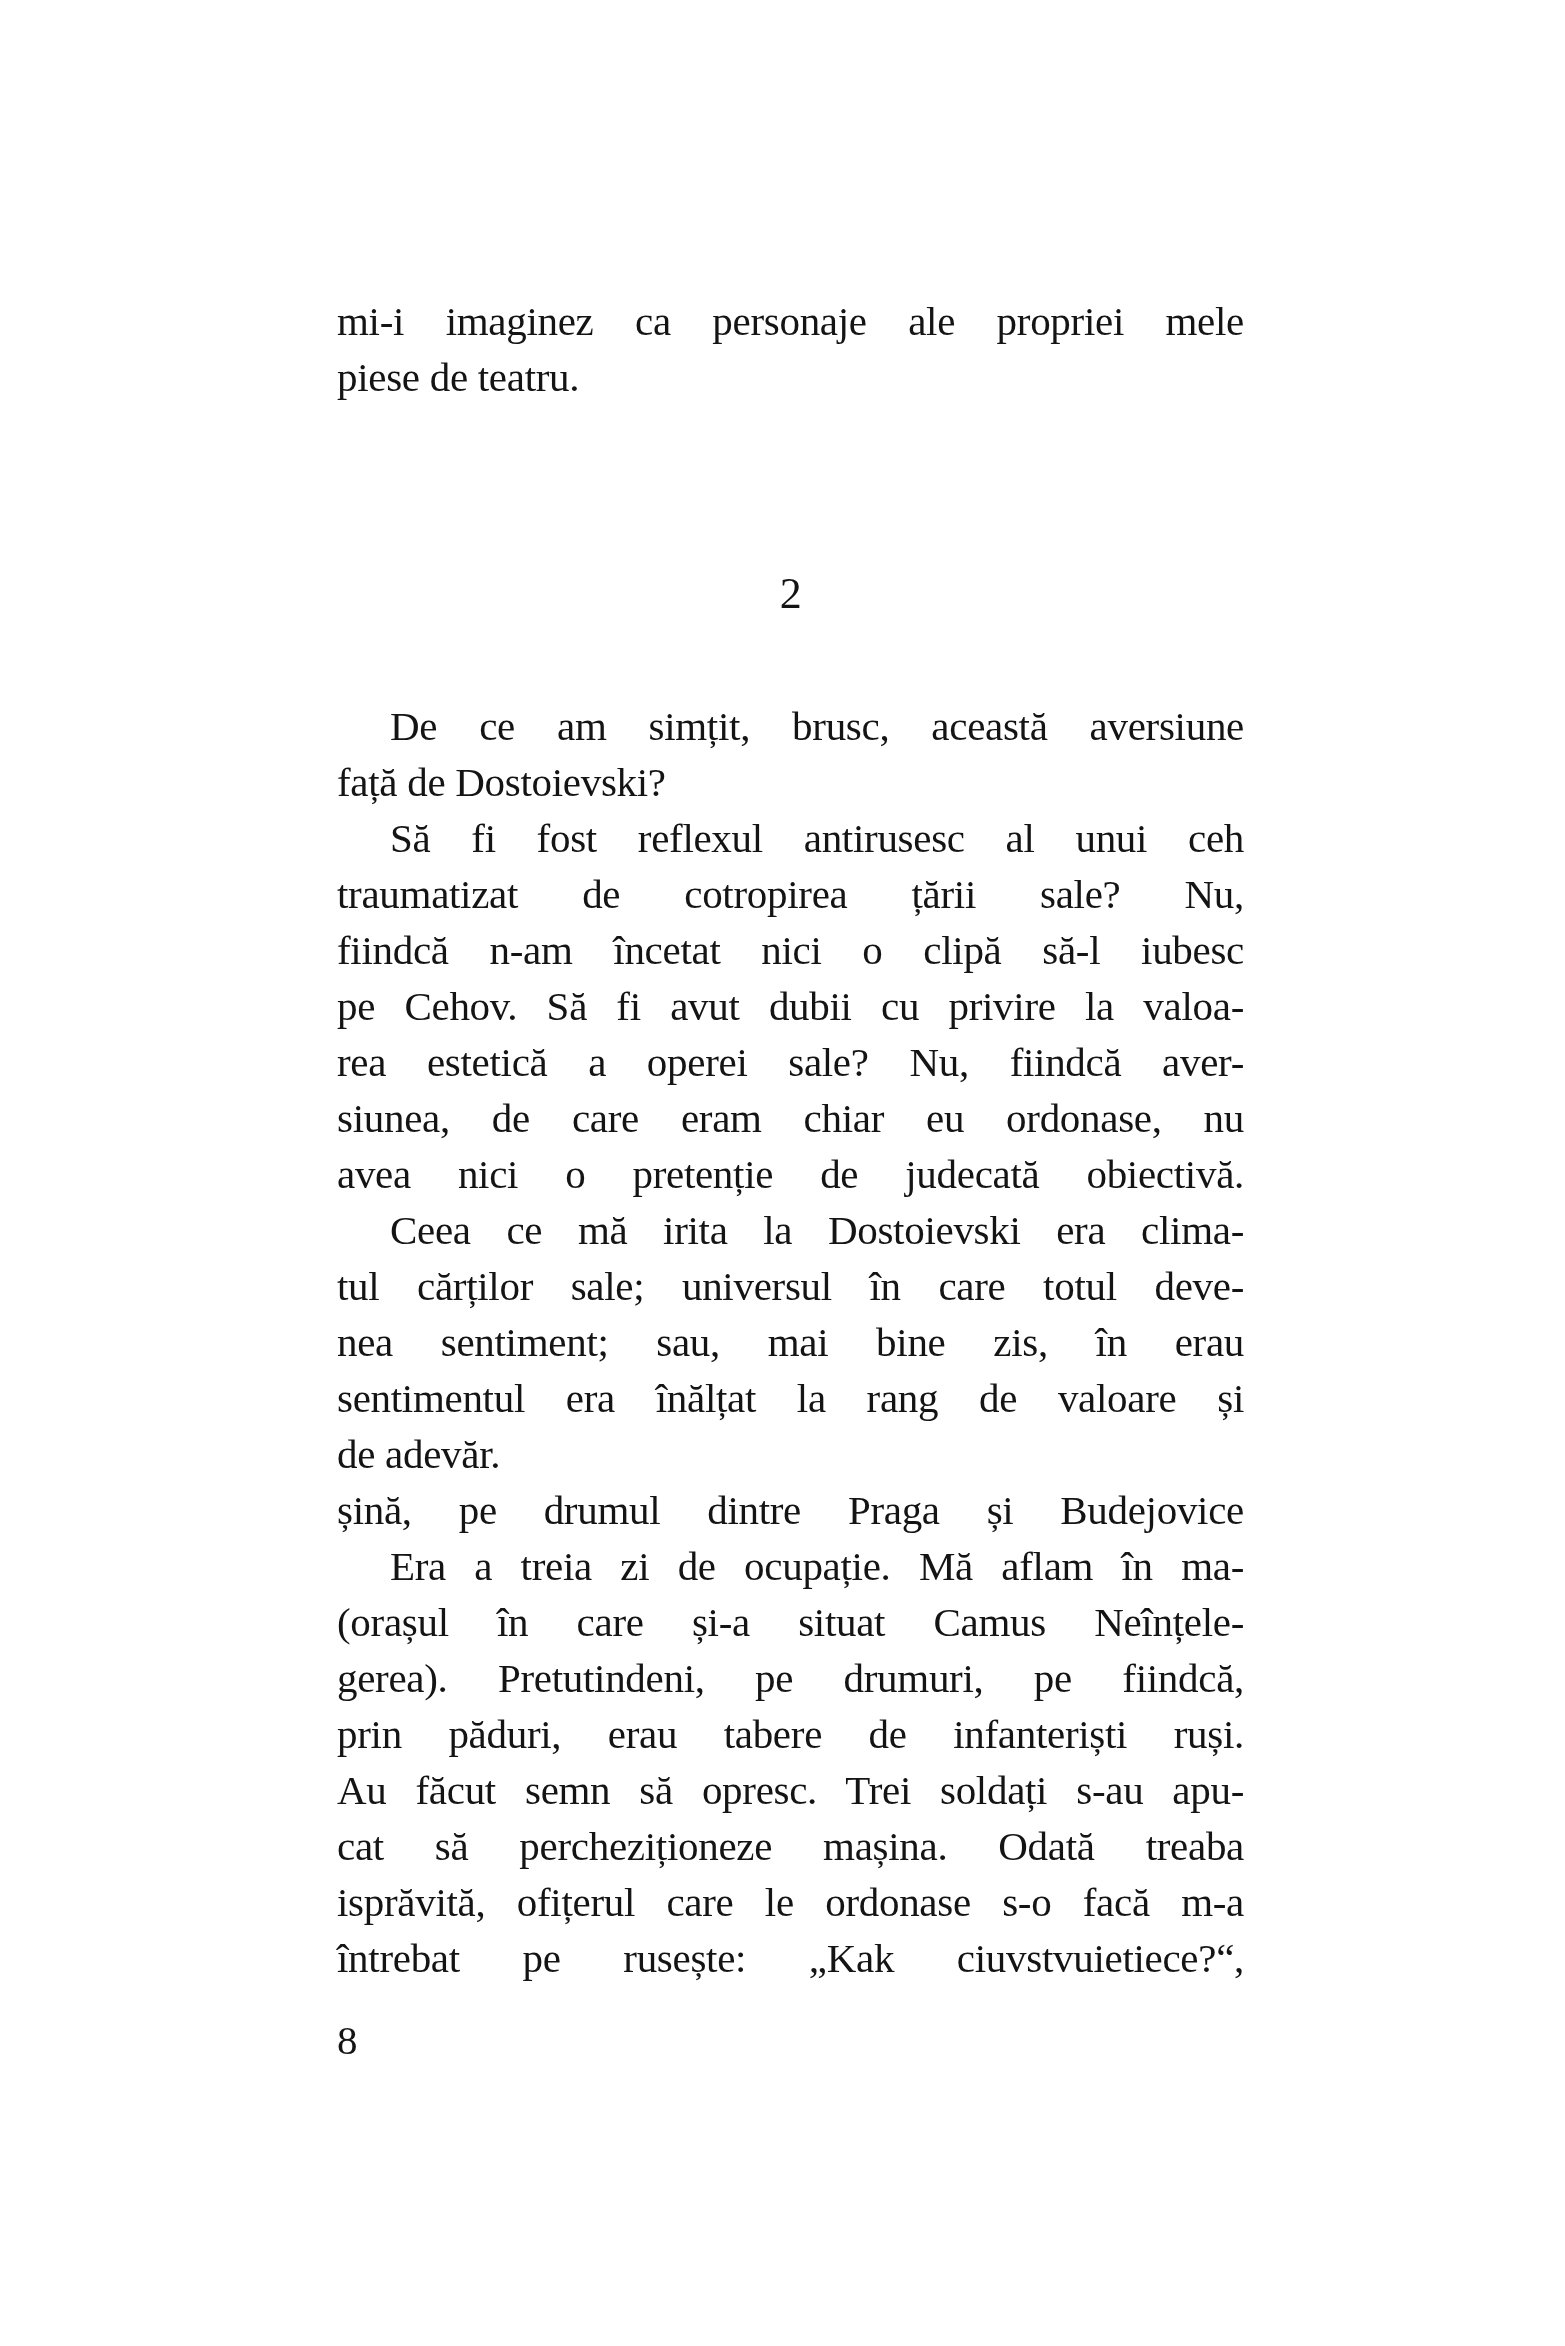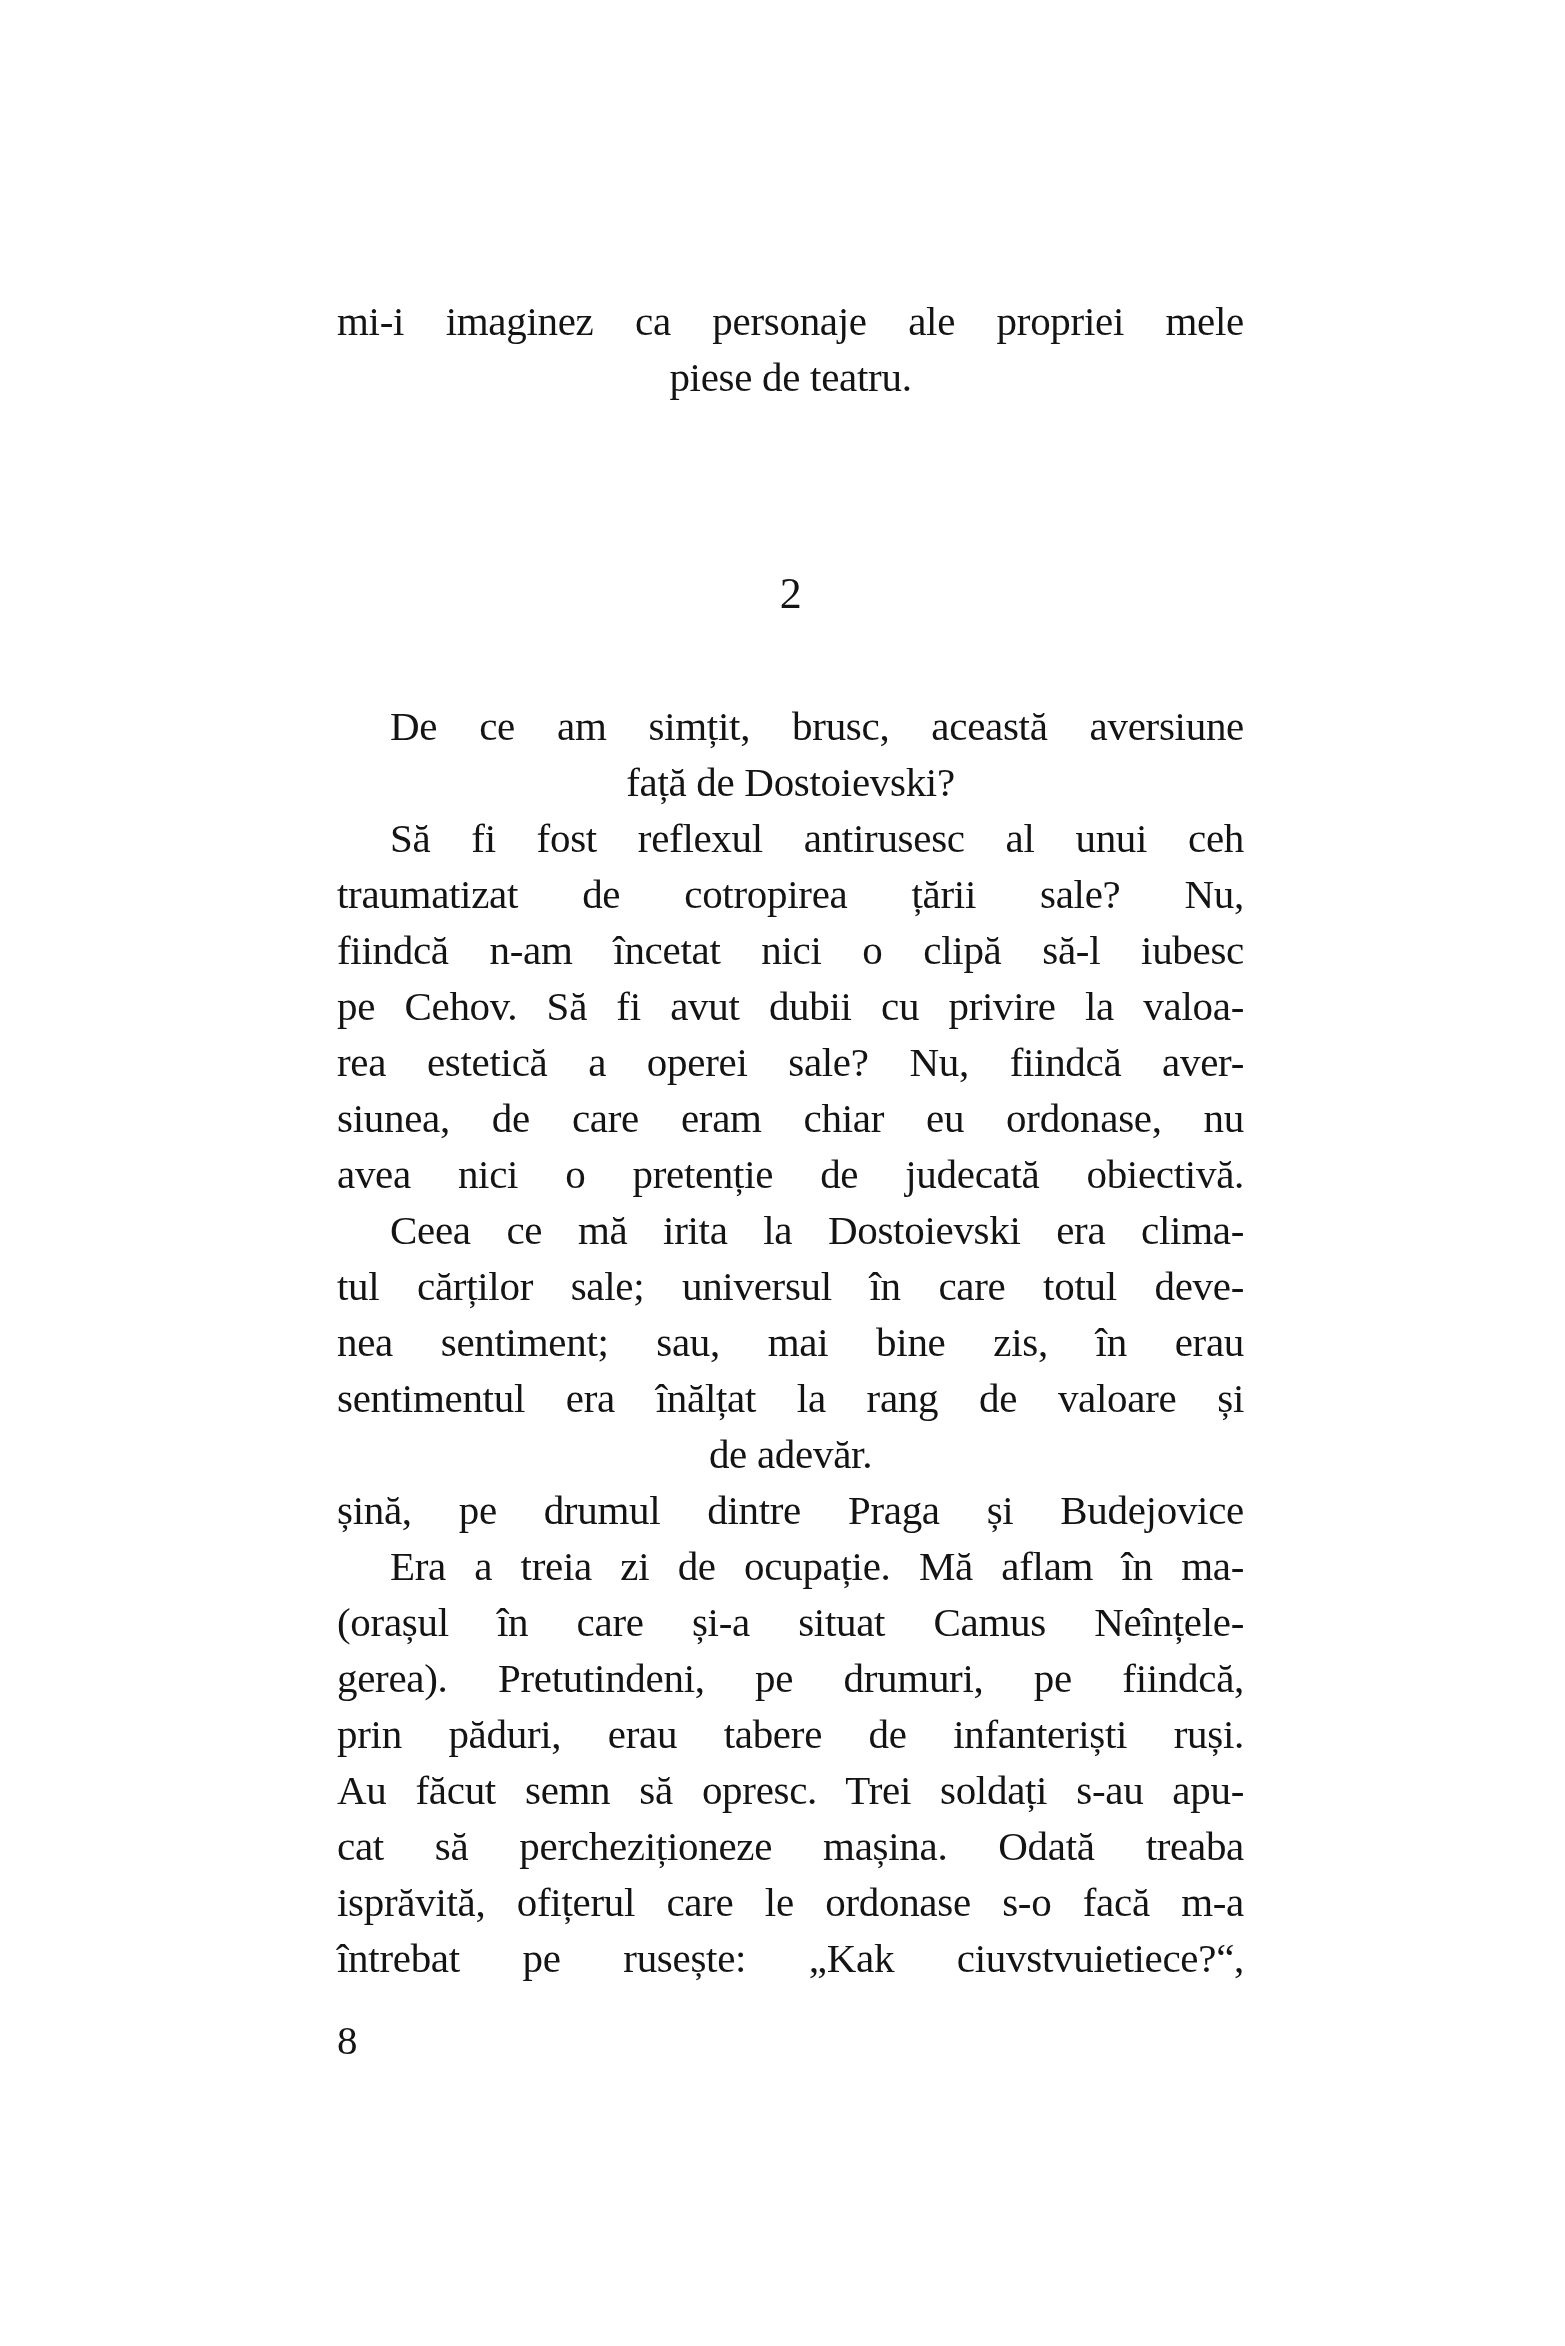--- a/index.html
+++ b/index.html
@@ -21,21 +21,21 @@
     left: 337px;
     top: 293px;
     width: 907px;
     font-size: 41px;
     line-height: 56px;
     letter-spacing: -0.3px;
   }
   .paragraph { margin: 0; }
   .line {
     height: 56px;
-    text-align: center;
+    text-align: left;
     white-space: normal;
   }
   .line.j {
     text-align: justify;
     text-align-last: justify;
   }
   .line.ind {
     text-indent: 53px;
   }
   .it { }

